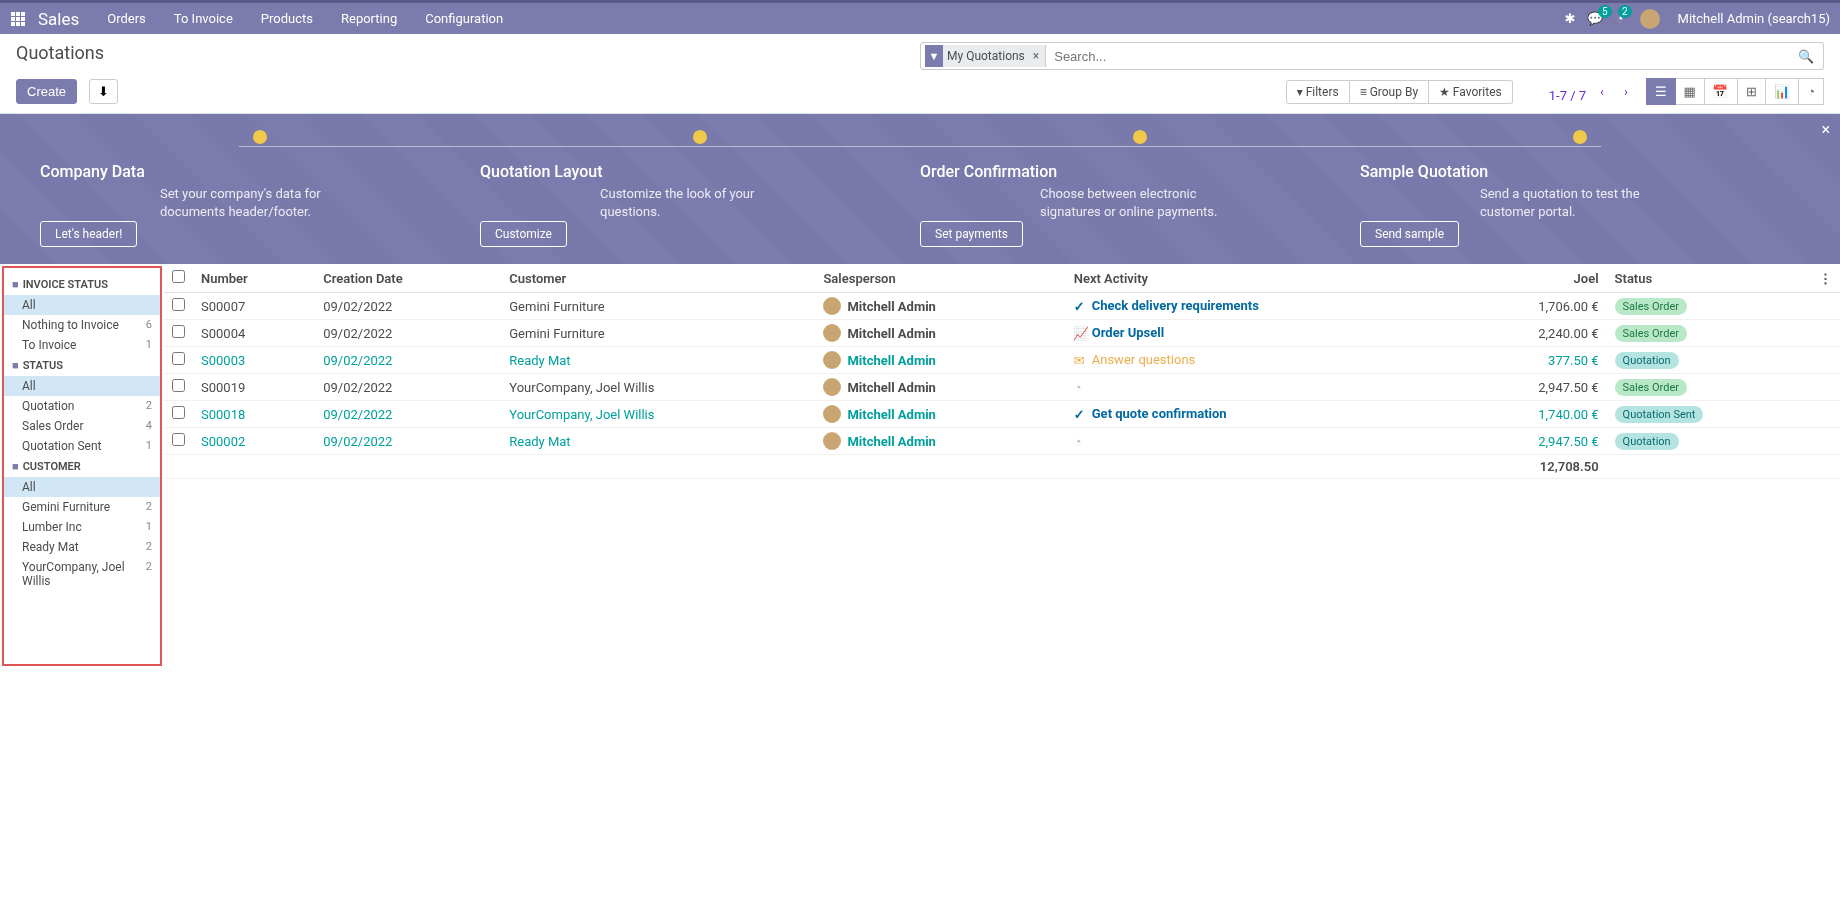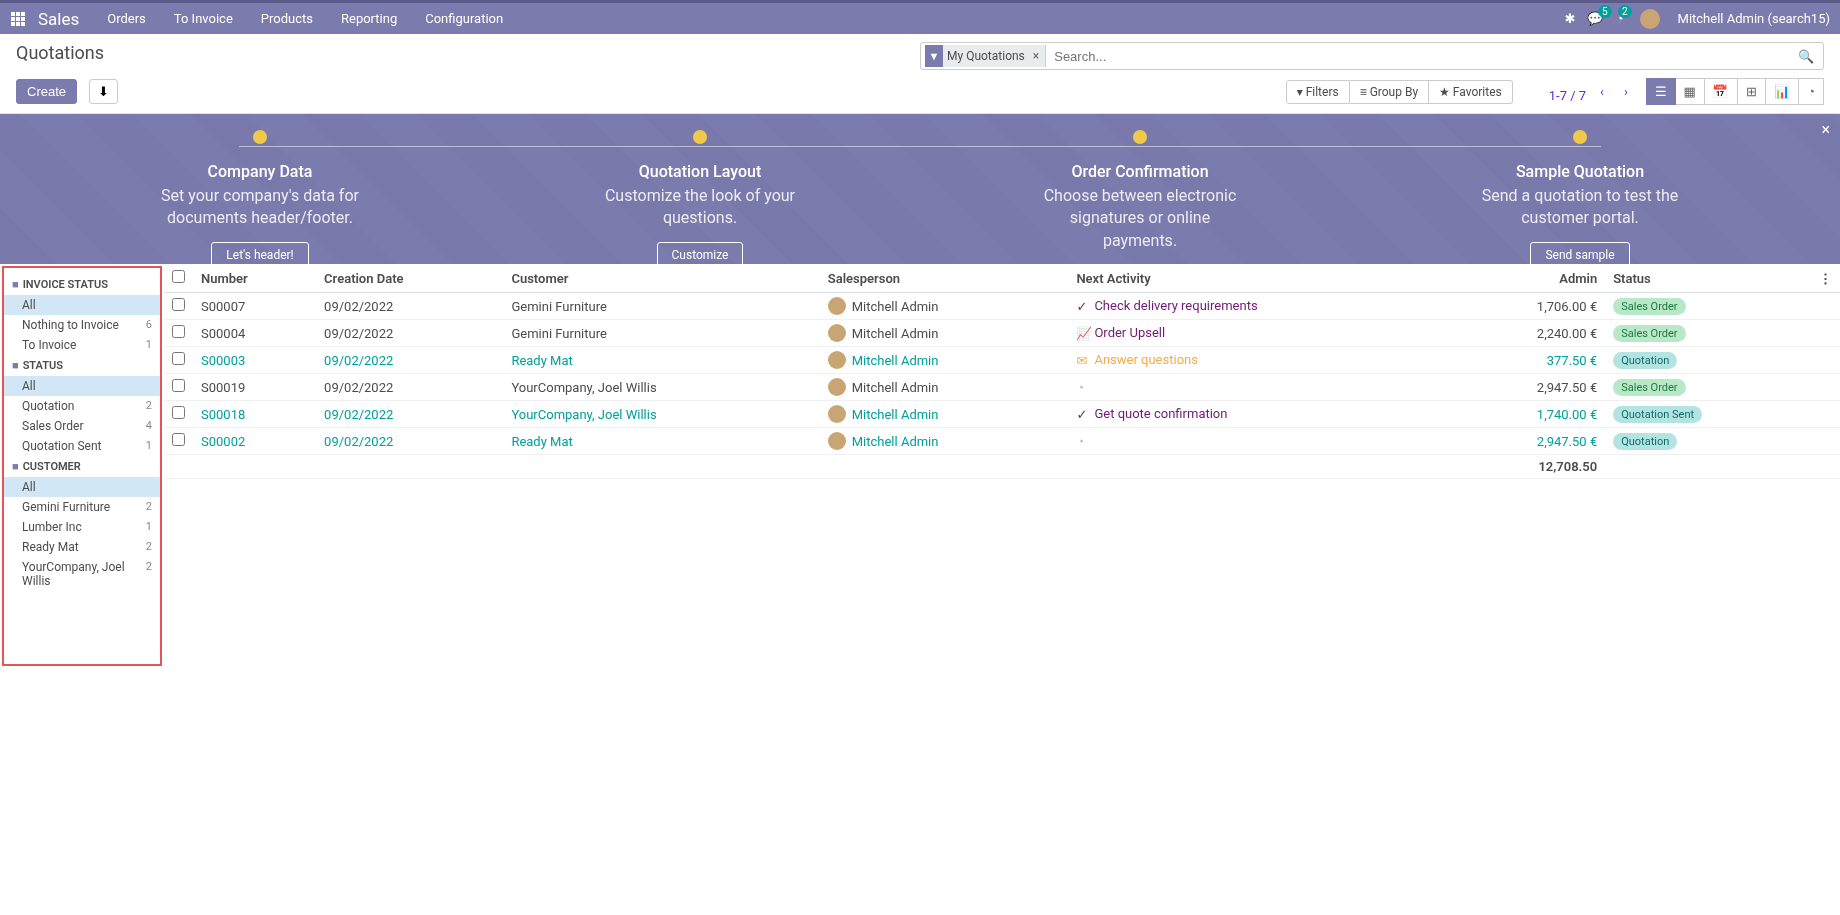--- a/index.html
+++ b/index.html
@@ -45,24 +45,24 @@
 .view-switch { margin-left: 12px; display: flex; }
 .view-switch .v { border: 1px solid #ccc; padding: 5px 8px; cursor: pointer; background: #fff; color: #666; }
 .view-switch .v + .v { border-left: none; }
 .view-switch .v.active { background: #7c7bad; color: #fff; border-color: #7c7bad; }
 
 
 .onboarding { position: relative; height: 150px; background: linear-gradient(rgba(124,123,173,0.85), rgba(124,123,173,0.85)), repeating-linear-gradient(45deg, #6b6a9b 0 40px, #7c7bad 40px 80px); color: #fff; overflow: hidden; }
 .onboarding .close { position: absolute; top: 6px; right: 10px; cursor: pointer; font-size: 16px; }
 .onboarding .steps { display: flex; justify-content: space-around; padding: 16px 40px 10px; position: relative; }
 .onboarding .line { position: absolute; top: 32px; left: 13%; right: 13%; height: 1px; background: rgba(255,255,255,0.5); }
-.onboarding .step { text-align: center; flex: 1; position: relative; z-index: 1; }
+.onboarding .step { text-align: left; flex: 1; position: relative; z-index: 1; }
 .onboarding .dot { width: 14px; height: 14px; background: #f0c94b; border-radius: 50%; margin: 0 auto 18px; }
 .onboarding .step-title { font-size: 16px; font-weight: 500; margin-bottom: 4px; }
-.onboarding .step-desc { font-size: 16px; opacity: 0.85; margin-bottom: 12px; max-width: 200px; margin-left: auto; margin-right: auto; line-height: 1.4; }
+.onboarding .step-desc { font-size: 13px; opacity: 0.85; max-width: 200px; margin-left: auto; margin-right: auto; line-height: 1.4; }
 .onboarding .step-btn { display: inline-block; border: 1px solid #fff; padding: 5px 14px; border-radius: 3px; cursor: pointer; font-size: 12px; }
 
 
 .main { display: flex; }
 .sidebar { width: 160px; border: 2px solid #e05555; margin: 2px; padding: 6px 0; font-size: 12px; height: 400px; }
 .sidebar .group-header { display: flex; align-items: center; padding: 4px 8px; font-weight: 600; color: #4c4c4c; font-size: 11px; text-transform: uppercase; cursor: pointer; }
 .sidebar .group-header .folder { color: #7c7bad; margin-right: 4px; }
 .sidebar .item { display: flex; justify-content: space-between; padding: 3px 8px 3px 18px; cursor: pointer; }
 .sidebar .item .count { color: #888; font-size: 11px; }
 .sidebar .item.active { background: #d1e7f5; }
@@ -71,28 +71,28 @@
 
 
 table.list { width: 100%; border-collapse: collapse; font-size: 13px; }
 table.list th { text-align: left; padding: 6px 8px; border-bottom: 1px solid #dee2e6; font-weight: 600; color: #4c4c4c; background: #fff; }
 table.list th.right { text-align: right; }
 table.list td { padding: 4px 8px; border-bottom: 1px solid #f0f0f0; vertical-align: middle; }
 table.list td.right { text-align: right; }
 table.list tr.link td { color: #00a09d; }
 table.list tr.link td.black { color: #4c4c4c; }
 table.list .chk { width: 24px; text-align: center; }
-table.list .avatar-cell { display: flex; align-items: center; gap: 6px; }
+table.list .avatar-cell { display: flex; align-items: center; gap: 6px; font-weight: bold; }
 table.list .mini-avatar { width: 18px; height: 18px; border-radius: 50%; background: #c9a574; flex-shrink: 0; }
 .status-pill { display: inline-block; padding: 2px 8px; border-radius: 10px; font-size: 11px; }
 .pill-green { background: #b9e8c9; color: #1d7a3e; }
 .pill-teal { background: #b4e4e2; color: #0b6d6a; }
 .activity-icon { display: inline-block; width: 14px; margin-right: 4px; vertical-align: middle; }
 .activity-cell.today { color: #f0ad4e; }
-.activity-cell.planned { color: #701a75; }
+.activity-cell.planned { color: #0369a1; font-weight: bold; }
 .activity-cell.none { color: #bbb; }
 tfoot td { padding: 8px; font-weight: 600; }
 
 input[type=checkbox] { cursor: pointer; }
 </style>
 </head>
 <body>
 
 <div class="navbar">
   <span class="apps-icon">
@@ -245,21 +245,21 @@
   <div class="content">
     <table class="list">
       <thead>
           <tr id="thead-row">
             <th class="chk"><input type="checkbox" style=""></th>
             <th>Number</th>
             <th>Creation Date</th>
             <th>Customer</th>
             <th>Salesperson</th>
             <th>Next Activity</th>
-            <th class="right">Admin</th>
+            <th class="right">Joel</th>
             <th>Status</th>
             <th style="width:20px;">⋮</th>
           </tr>
         </thead>
       <tbody id="tbody">
           <tr>
     <td class="chk black"><input type="checkbox" style=""></td>
     <td>S00007</td>
     <td>09/02/2022</td>
     <td>Gemini Furniture</td>

